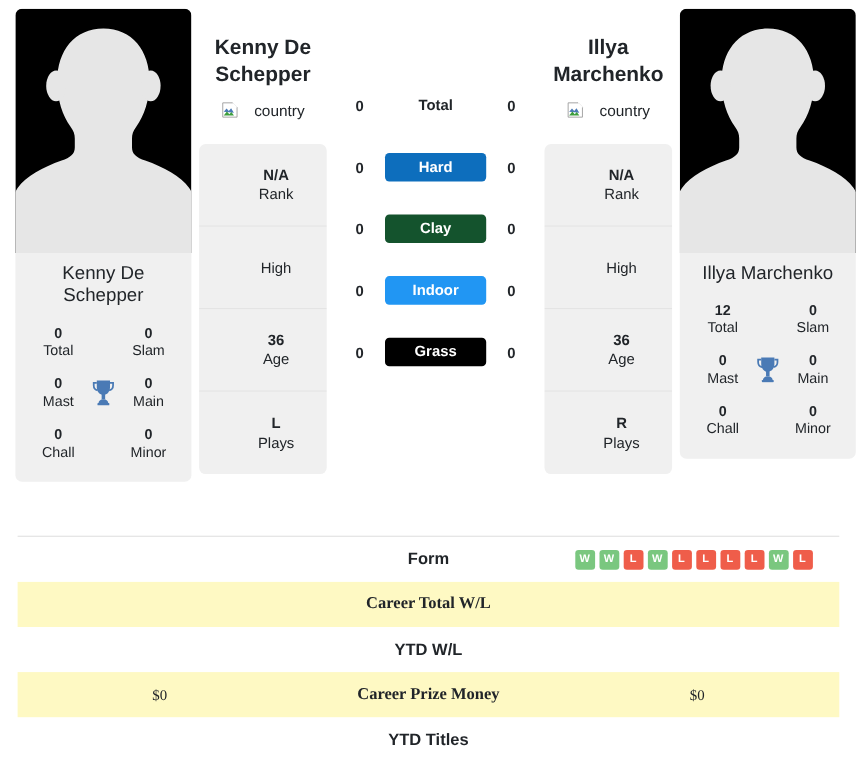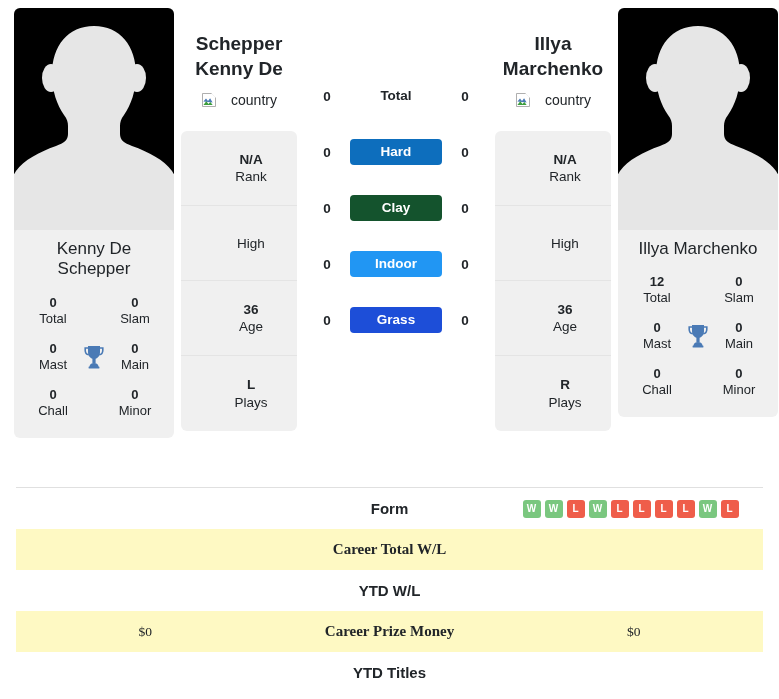--- a/index.html
+++ b/index.html
@@ -262,22 +262,22 @@
               <span class="title-val">0</span>
               <span class="title-lbl">Minor</span>
             </div>
           </div>
         </div>
       </div>
     </div>
 
     <div class="info-col">
       <div class="player-title">
+        <div>Kenny De</div>
         <div>Schepper</div>
-        <div>Kenny De</div>
       </div>
       <div class="country-broken">
         <svg class="broken-img-icon" viewBox="0 0 16 16">
           <path fill="#ffffff" stroke="#9a9a9a" stroke-width="0.8" d="M1.5 1.5h9l4 4v9h-13z"></path>
           <path fill="#4a7ab5" d="M2.4 9.6l2.6-3 2 2.3 2.1-2.6 2.5 4.1z"></path>
           <path fill="#3d9e3d" d="M2.4 12.9l2.9-3.6 2.2 2.6 1.8-2 2.4 3z"></path>
           <path fill="#ffffff" d="M10.6 1.2l4.4 4.4-4.4-0.2z"></path>
         </svg>
         <span>country</span>
       </div>
@@ -317,21 +317,21 @@
         <span class="surf-badge" style="background:#14532d">Clay</span>
         <span class="surf-num">0</span>
       </div>
       <div class="surface-row">
         <span class="surf-num">0</span>
         <span class="surf-badge" style="background:#2196f3">Indoor</span>
         <span class="surf-num">0</span>
       </div>
       <div class="surface-row">
         <span class="surf-num">0</span>
-        <span class="surf-badge" style="background:#1d4ed8">Grass</span>
+        <span class="surf-badge" style="background:#000000">Grass</span>
         <span class="surf-num">0</span>
       </div>
     </div>
 
     <div class="info-col">
       <div class="player-title">
         <div>Illya</div>
         <div>Marchenko</div>
       </div>
       <div class="country-broken">

